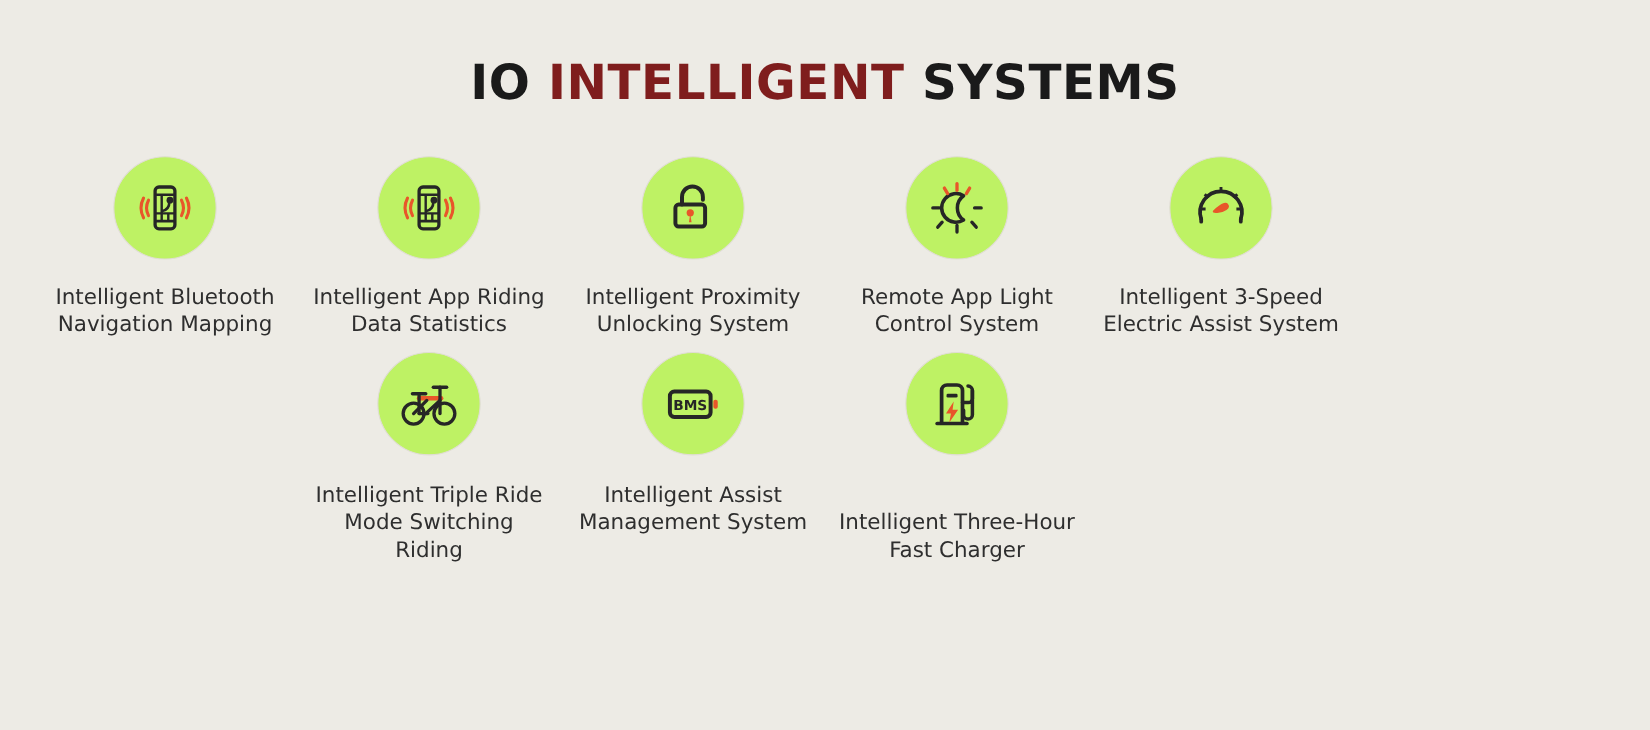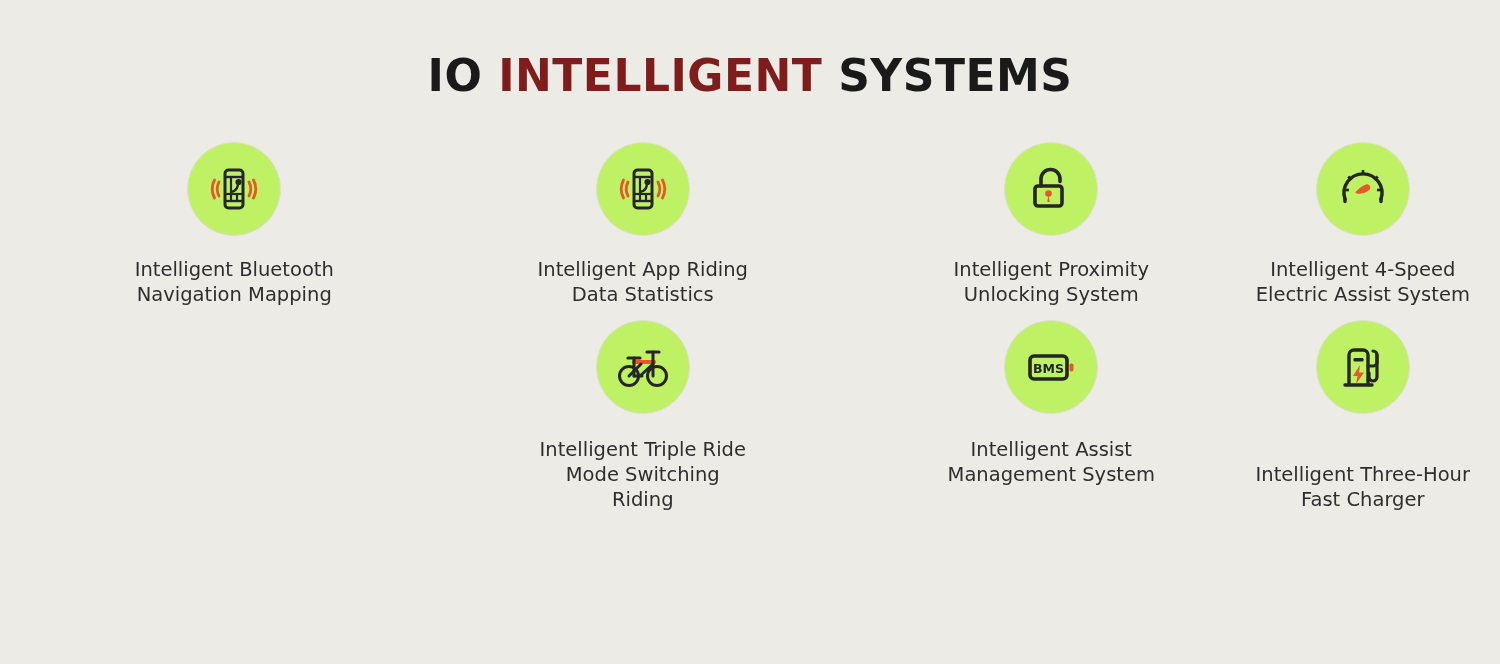--- a/index.html
+++ b/index.html
@@ -26,21 +26,21 @@
     line-height: 1;
     font-family: "DejaVu Sans", "Liberation Sans", sans-serif;
   }
   .page-title .accent { color: #7f1d1d; }
   .page-title .seg { display: inline; }
 
   .grid {
     margin-top: 44px;
     padding: 0 30px;
     display: grid;
-    grid-template-columns: repeat(3, 1fr);
+    grid-template-columns: repeat(6, 1fr);
     row-gap: 12px;
     column-gap: 0;
   }
 
   .feature {
     display: flex;
     flex-direction: column;
     align-items: center;
     text-align: center;
   }
@@ -136,36 +136,53 @@
         <path d="M18 25 V18 a9.5 9.5 0 0 1 19 0 v2.5" class="nofill dark" stroke-width="3.6" stroke-linecap="round"></path>
         <rect x="12" y="25" width="27" height="20" rx="3" class="nofill dark" stroke-width="3.6"></rect>
         <circle cx="25.5" cy="32.5" r="3.3" class="fill-orange"></circle>
         <path d="M25.5 33.5 L24.3 41 h2.4 z" class="fill-orange"></path>
       </svg>
     </div>
     <div class="feature-label">Intelligent Proximity
 Unlocking System</div>
   </div>
 
+  <div class="feature row1">
+    <div class="icon-circle">
+      <svg width="56" height="56" viewBox="0 0 56 56">
+        <path d="M34 17 a13 13 0 1 0 0 22 a13.5 13.5 0 0 1 0 -22 z" class="nofill dark" stroke-width="3.2" stroke-linejoin="round"></path>
+        <line x1="28" y1="6" x2="28" y2="12" class="orange" stroke-width="3" stroke-linecap="round"></line>
+        <line x1="16.5" y1="10" x2="19.5" y2="15" class="orange" stroke-width="3" stroke-linecap="round"></line>
+        <line x1="39.5" y1="10" x2="36.5" y2="15" class="orange" stroke-width="3" stroke-linecap="round"></line>
+        <line x1="6" y1="28" x2="12" y2="28" class="dark" stroke-width="3" stroke-linecap="round"></line>
+        <line x1="44" y1="28" x2="50" y2="28" class="dark" stroke-width="3" stroke-linecap="round"></line>
+        <line x1="10.5" y1="45.5" x2="14.5" y2="41" class="dark" stroke-width="3" stroke-linecap="round"></line>
+        <line x1="45.5" y1="45.5" x2="41.5" y2="41" class="dark" stroke-width="3" stroke-linecap="round"></line>
+        <line x1="28" y1="44" x2="28" y2="50" class="dark" stroke-width="3" stroke-linecap="round"></line>
+      </svg>
+    </div>
+    <div class="feature-label">Remote App Light
+Control System</div>
+  </div>
 
   <div class="feature row1">
     <div class="icon-circle">
       <svg width="56" height="56" viewBox="0 0 56 56">
         <path d="M10 38 a19 19 0 1 1 36 0" class="nofill dark" stroke-width="3.4" stroke-linecap="round"></path>
         <path d="M10 38 l0 2.5" class="dark" stroke-width="3.4" stroke-linecap="round"></path>
         <path d="M46 38 l0 2.5" class="dark" stroke-width="3.4" stroke-linecap="round"></path>
         <line x1="28" y1="9" x2="28" y2="14" class="dark" stroke-width="2.6"></line>
         <line x1="13.2" y1="15.5" x2="16.6" y2="19" class="dark" stroke-width="2.6"></line>
         <line x1="42.8" y1="15.5" x2="39.4" y2="19" class="dark" stroke-width="2.6"></line>
         <line x1="9" y1="29" x2="14" y2="29" class="dark" stroke-width="2.6"></line>
         <line x1="47" y1="29" x2="42" y2="29" class="dark" stroke-width="2.6"></line>
         <path d="M34 24 q3 3 -1 6 q-5 3.5 -11 2.5 q-2.5 -0.6 -0.8 -2.3 q5 -5 9.5 -6.6 q2.1 -0.7 3.3 0.4 z" class="fill-orange"></path>
       </svg>
     </div>
-    <div class="feature-label">Intelligent 4-Speed
+    <div class="feature-label">Intelligent 3-Speed
 Electric Assist System</div>
   </div>
 
   <div class="feature row2 r2c2">
     <div class="icon-circle">
       <svg width="58" height="58" viewBox="0 0 58 58">
         <circle cx="15" cy="38" r="9.5" class="nofill dark" stroke-width="3"></circle>
         <circle cx="43" cy="38" r="9.5" class="nofill dark" stroke-width="3"></circle>
         <line x1="20" y1="24" x2="40" y2="24" class="orange" stroke-width="4.2" stroke-linecap="round"></line>
         <line x1="14" y1="20" x2="26" y2="20" class="dark" stroke-width="3.2" stroke-linecap="round"></line>

